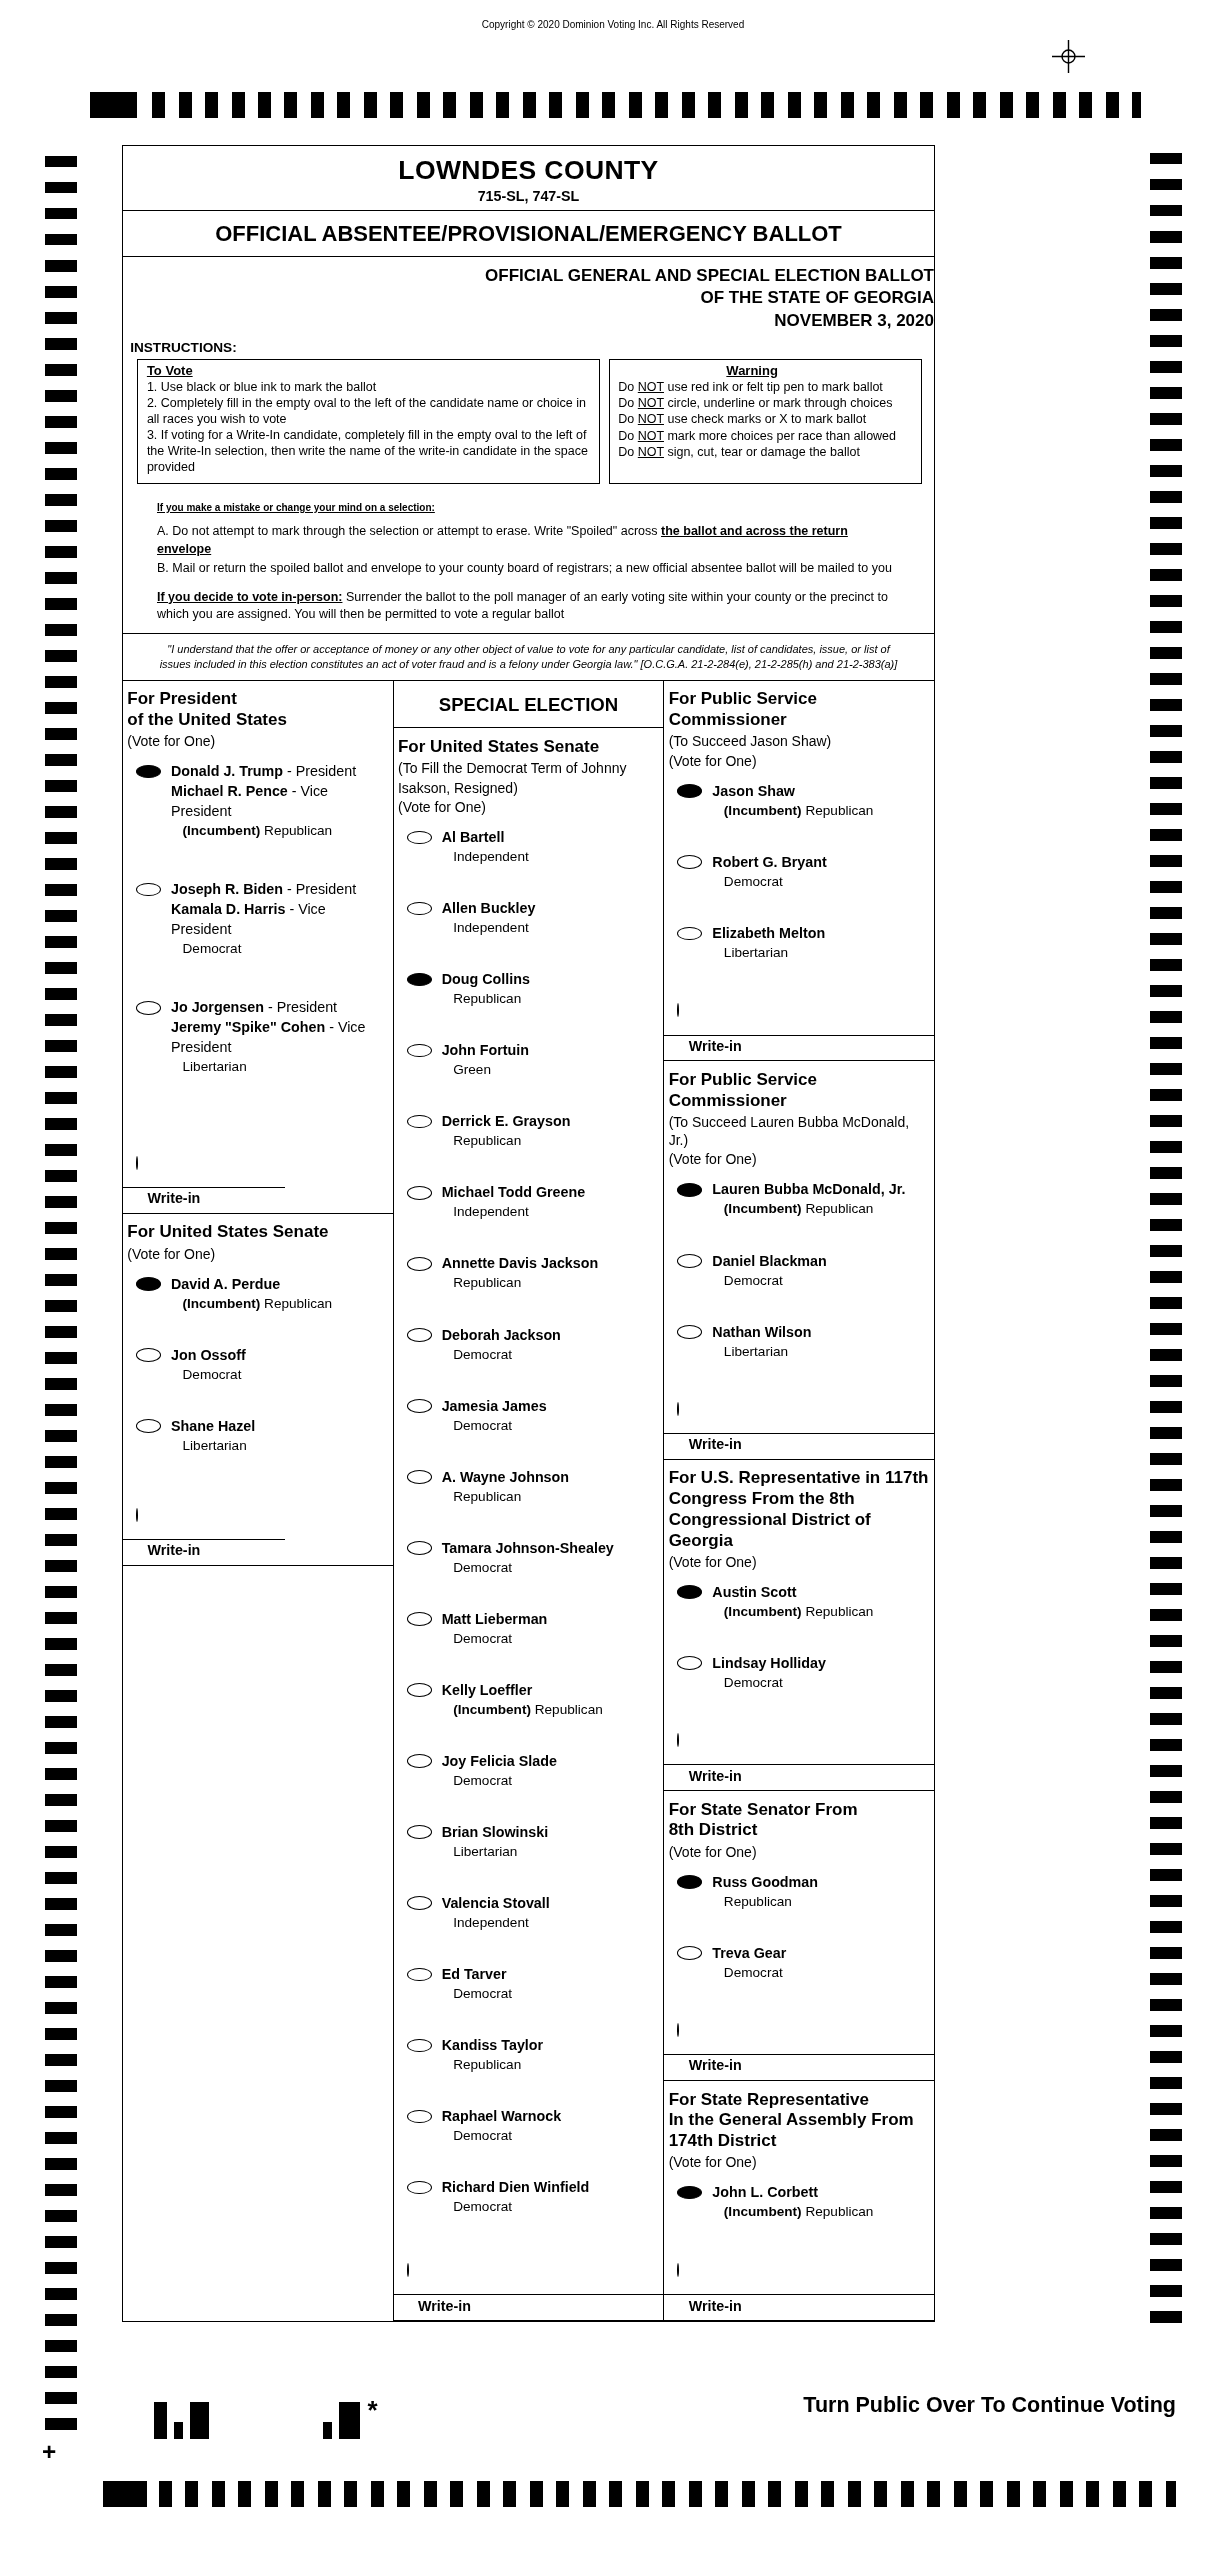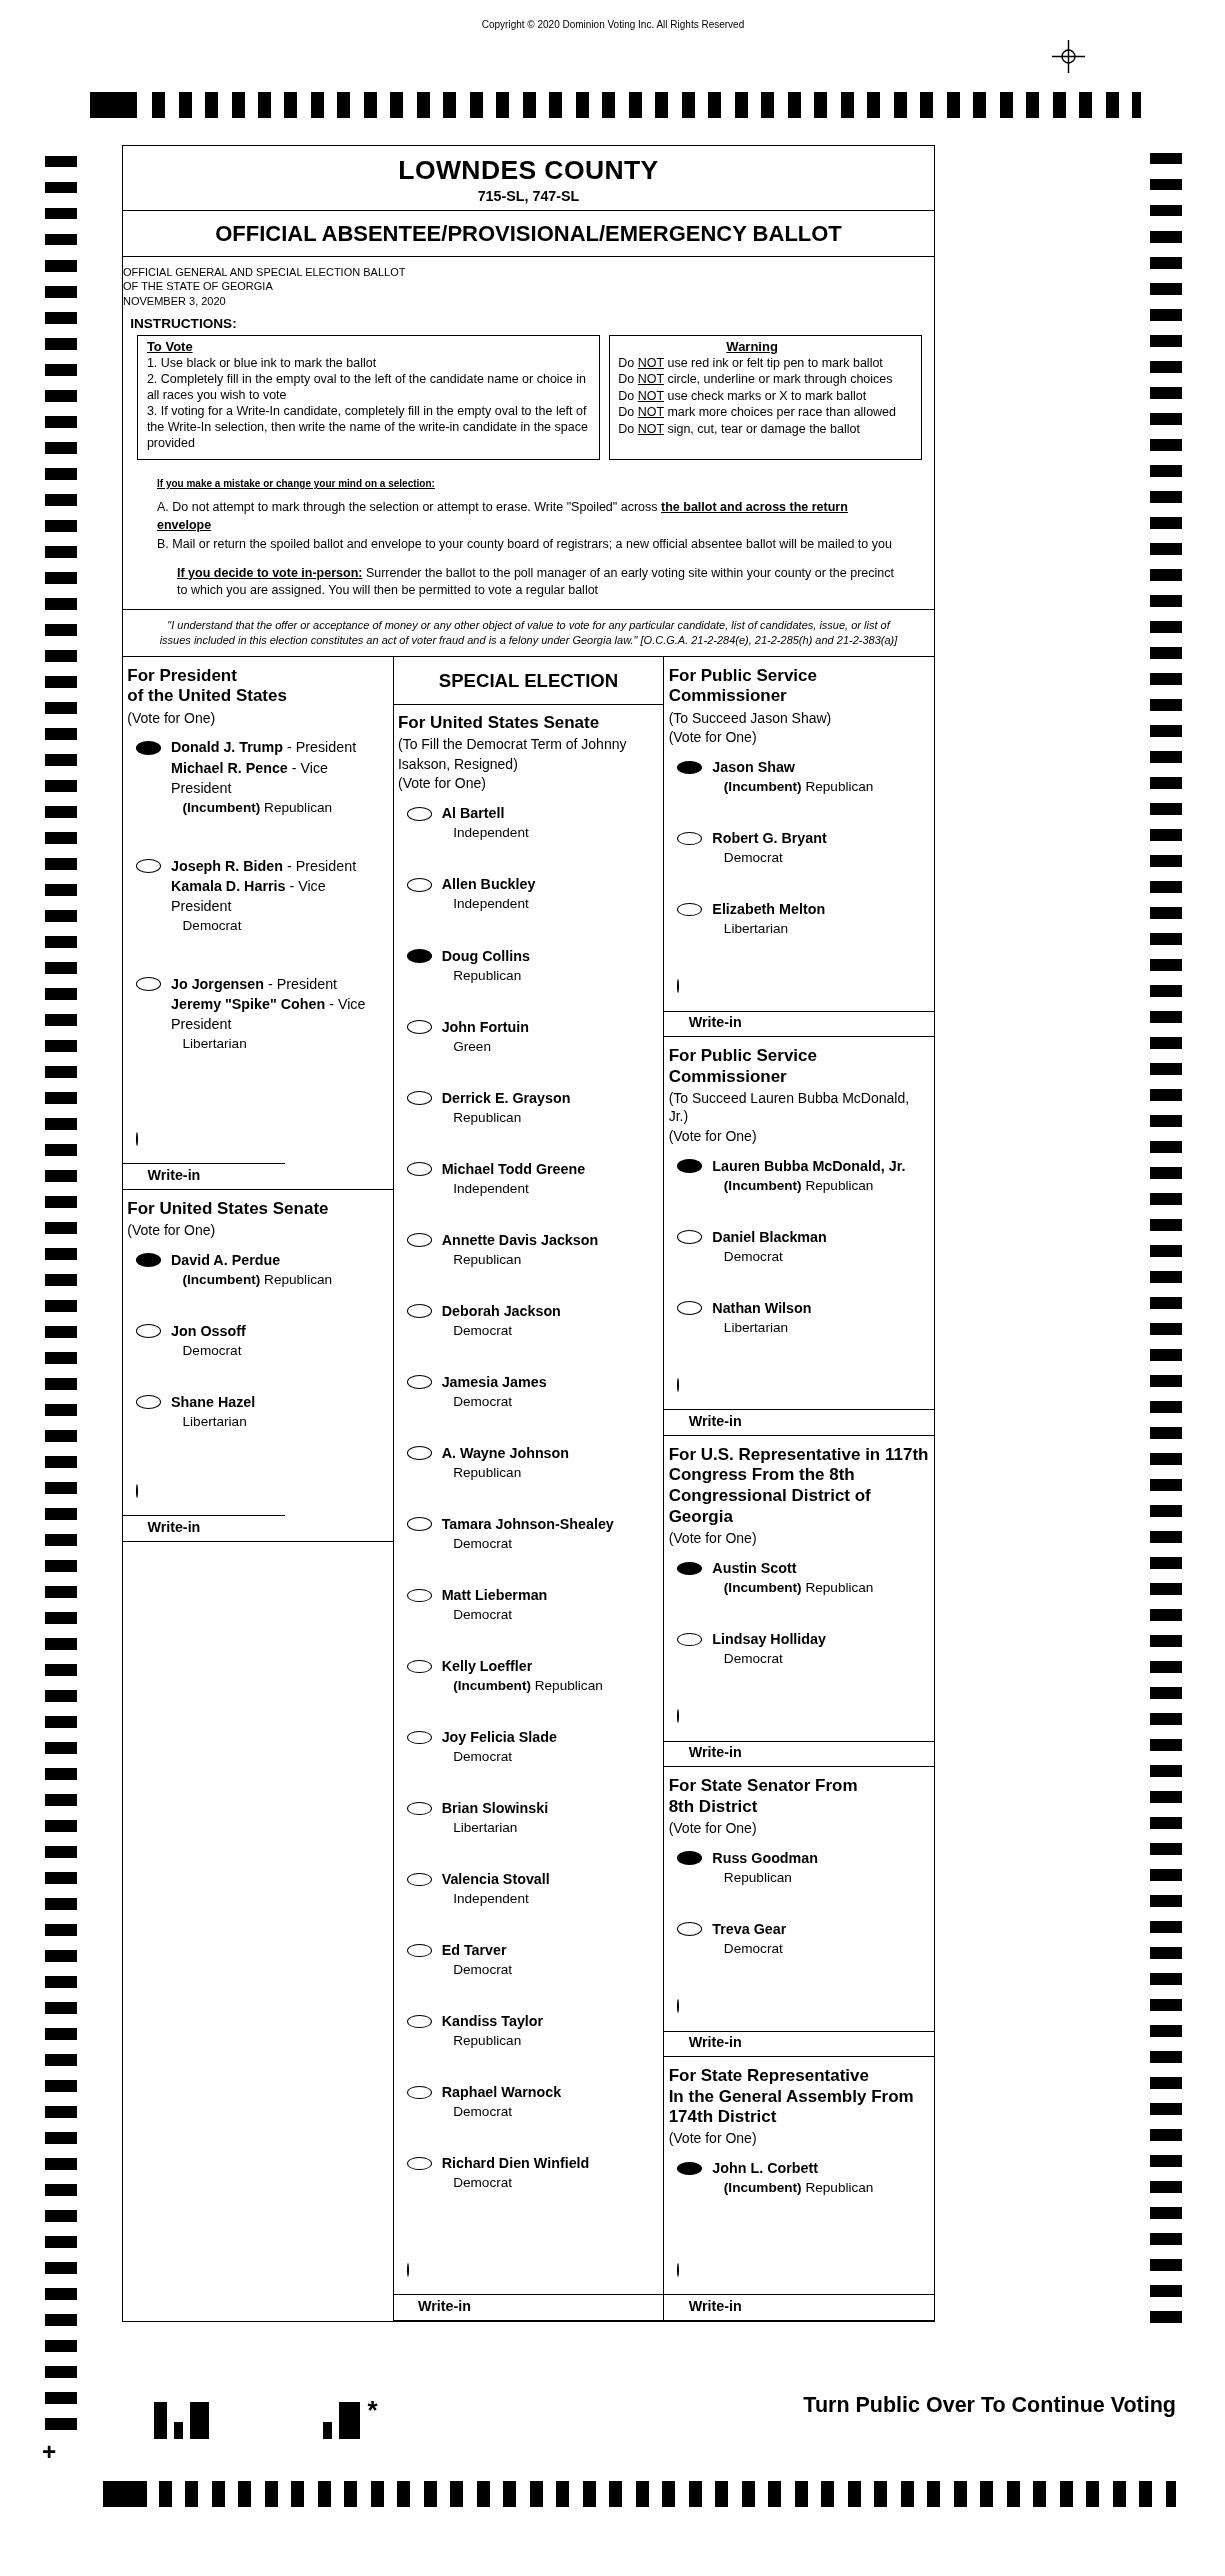--- a/index.html
+++ b/index.html
@@ -35,32 +35,32 @@
   .turn-over{position:absolute;left:717px;top:2393px;width:459px;text-align:right;
     font-size:21.5px;font-weight:bold;}
 
   
   .ballot{position:absolute;left:122px;top:145px;width:813px;height:2177px;
     border:1.4px solid #000;box-sizing:border-box;display:flex;flex-direction:column;background:#fff;}
   .hdr-county{border-bottom:1.4px solid #000;text-align:center;padding:8.6px 0 6.5px;}
   .county-name{font-size:26.5px;font-weight:bold;letter-spacing:0.4px;}
   .ballot-style{font-size:14.3px;font-weight:bold;margin-top:2.2px;}
   .hdr-title{border-bottom:1.4px solid #000;text-align:center;font-size:22px;font-weight:bold;padding:9.3px 0;}
-  .hdr-election{text-align:left;font-weight:normal;font-size:11px;line-height:1.32;padding:8px 0 4.3px;}
+  .hdr-election{text-align:right;font-weight:bold;font-size:17px;line-height:1.32;padding:8px 0 4.3px;}
   .instr-label{font-weight:bold;font-size:13.6px;padding:3.6px 7.2px 2.2px;}
   .instr-boxes{display:flex;gap:8.6px;margin:1.4px 12.2px 8.6px 14.3px;}
   .ibox{border:1.4px solid #000;padding:2.9px 8.6px 6.5px;font-size:12.5px;line-height:1.26;box-sizing:border-box;}
   .to-vote{width:59%;}
   .warning{flex:1;}
   .box-title{font-weight:bold;text-decoration:underline;font-size:13px;margin-bottom:0.7px;}
   .warn-title{margin-left:108px;}
   .mistake{margin:8.6px 34px 0;font-size:12.5px;line-height:1.38;}
   .mistake-title{font-size:10px;margin-bottom:8.6px;}
   .mistake-item{margin-bottom:2.2px;}
-  .in-person{margin-top:11.5px;margin-left:20px;}
+  .in-person{margin-top:11.5px;}
   .legal{border-top:1.4px solid #000;margin-top:10px;padding:8px 29px 8.6px;font-style:italic;
     font-size:11px;text-align:center;line-height:1.32;}
 
   
   .contest-area{flex:1;min-height:0;border-top:1.4px solid #000;display:flex;overflow:hidden;}
   .ballot-column{flex:1 1 0;display:flex;flex-direction:column;min-width:0;}
   .ballot-column + .ballot-column{border-left:1.4px solid #000;}
   .special-header{border-bottom:1.4px solid #000;text-align:center;font-weight:bold;
     font-size:18.6px;padding:13px 0 11.5px;}
   .contest{border-bottom:1.4px solid #000;display:flex;flex-direction:column;flex:0 0 auto;}

